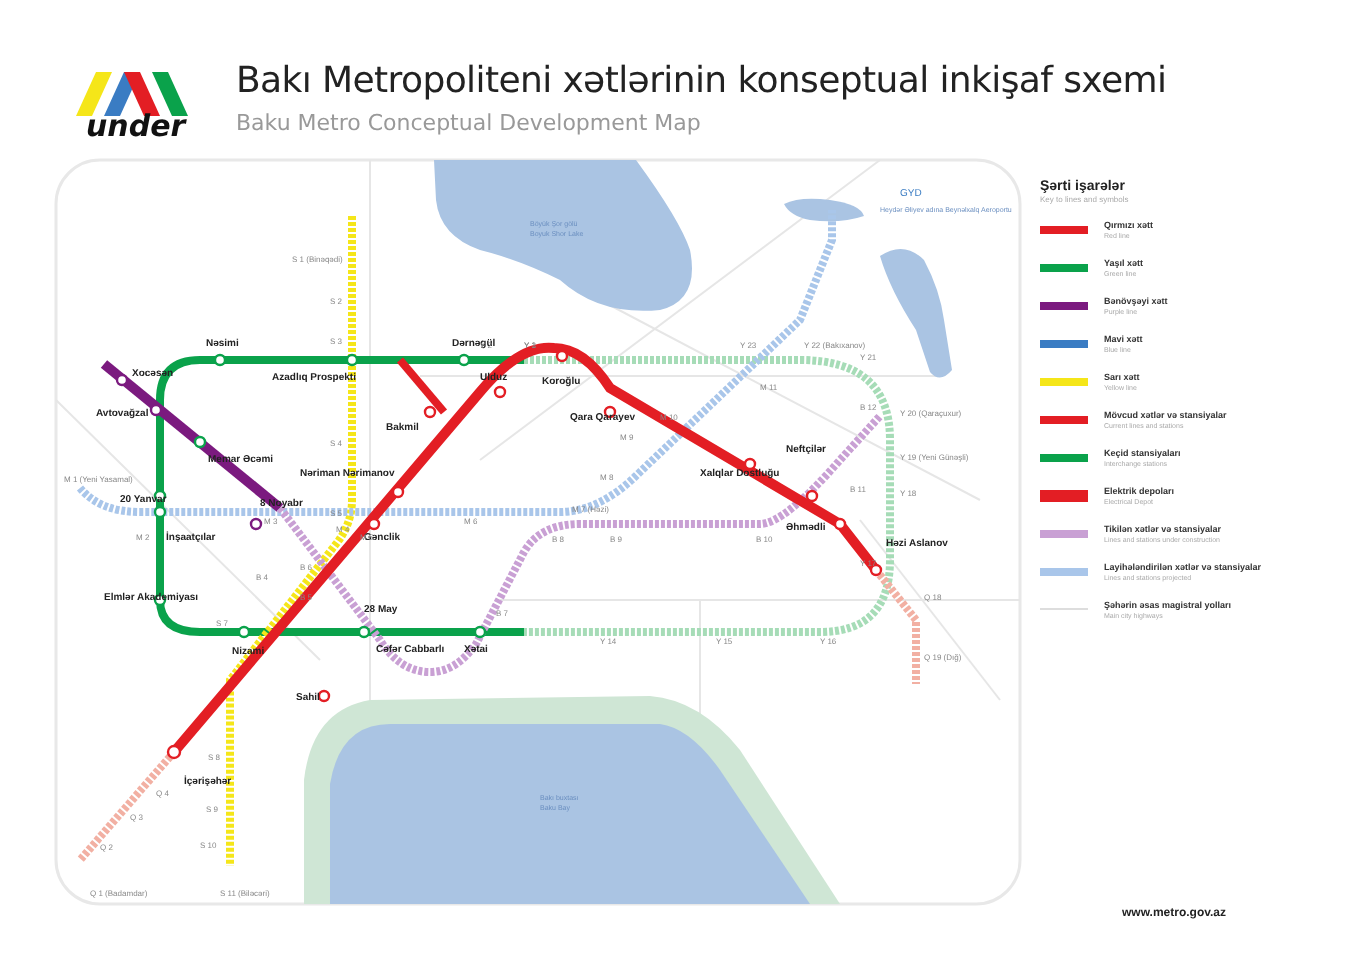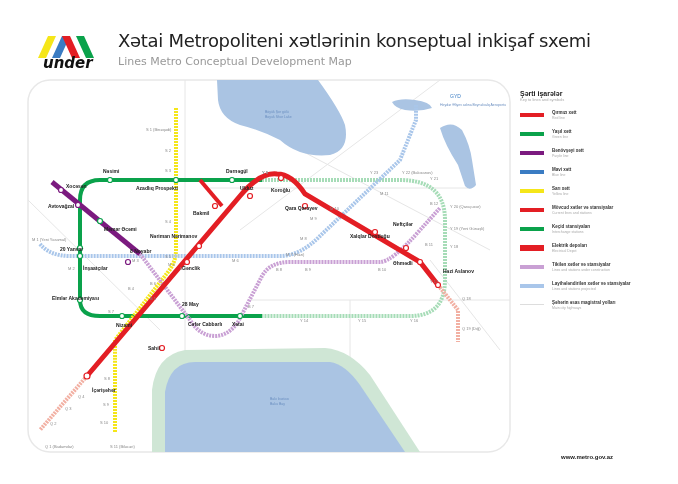--- a/index.html
+++ b/index.html
@@ -179,22 +179,22 @@
 </svg>
 
 <div class="header">
   <svg class="logo" viewBox="0 0 66 30">
     <path d="M4,26 L14,4 L22,4 L12,26 Z" fill="#f5e619"></path>
     <path d="M18,26 L28,4 L36,4 L26,26 Z" fill="#3a7cc3"></path>
     <path d="M28,4 L36,4 L46,26 L38,26 Z" fill="#e31e24"></path>
     <path d="M42,4 L50,4 L60,26 L52,26 Z" fill="#0aa24b"></path>
   </svg>
   <span class="logo-word">under</span>
-  <span class="title">Xətai Metropoliteni xətlərinin konseptual inkişaf sxemi</span>
-  <span class="subtitle">Lines Metro Conceptual Development Map</span>
+  <span class="title">Bakı Metropoliteni xətlərinin konseptual inkişaf sxemi</span>
+  <span class="subtitle">Baku Metro Conceptual Development Map</span>
 </div>
 
 <div class="legend">
   <h3>Şərti işarələr</h3>
   <div class="sub">Key to lines and symbols</div>
   <div class="lg-item">
       <span class="lg-swatch" style="background:#e31e24"></span>
       <span class="lg-label">Qırmızı xətt</span>
       <span class="lg-sublabel">Red line</span>
     </div>

